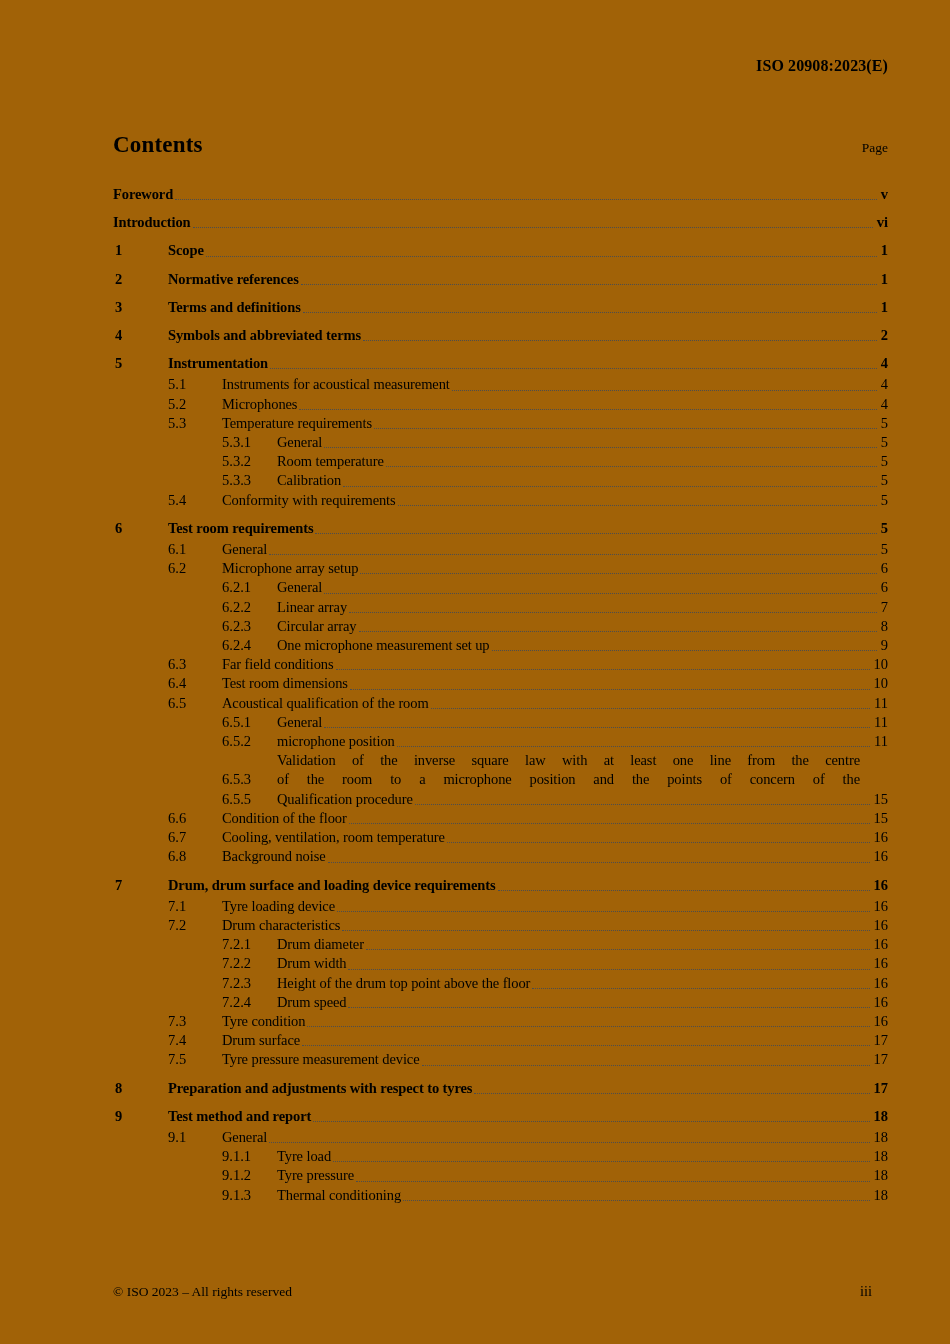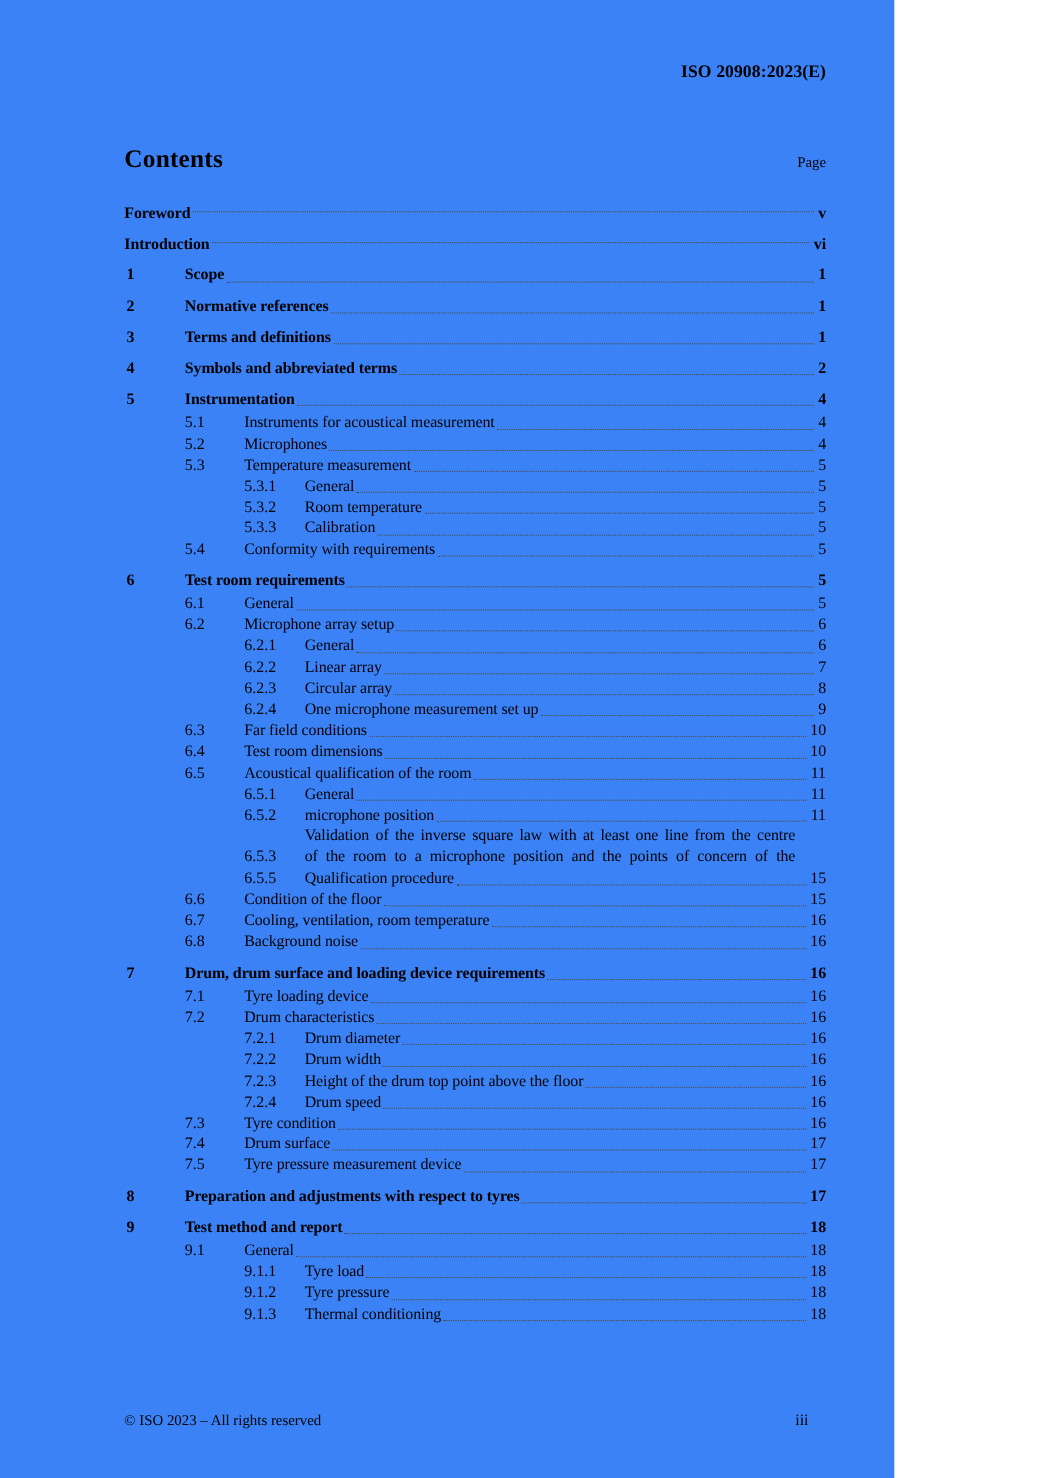--- a/index.html
+++ b/index.html
@@ -4,25 +4,25 @@
 <style>
   html, body { margin: 0; padding: 0; background: #ffffff; }
   body {
     width: 950px; height: 1344px;
     color: #000;
     font-family: "Liberation Serif", "DejaVu Serif", serif;
     -webkit-font-smoothing: antialiased;
   }
   .page {
     position: relative;
-    width: 813px; height: 1344px;
+    width: 950px; height: 1344px;
     box-sizing: border-box;
     padding: 56px 62px 0 113px;
     overflow: hidden;
-    background: #3b82f6;
+    background: #a16207;
   }
   .doc-ref {
     text-align: right;
     font-weight: bold;
     font-size: 16px;
     line-height: 20px;
     letter-spacing: 0.1px;
   }
   .contents-row {
     display: flex;
@@ -40,21 +40,21 @@
   .page-col-label { font-size: 13.5px; }
 
   .toc { font-size: 14.5px; }
   .entry {
     display: flex;
     align-items: flex-end;
     line-height: 19.2px;
   }
   .entry.major { font-weight: bold; margin-top: 9px; margin-bottom: 2px; }
   .entry .num { flex: none; }
-  .lvl0 { padding-left: 0; align-items: center; }
+  .lvl0 { padding-left: 0; }
   .lvl1 { padding-left: 2px; }
   .lvl1 .num { width: 53px; }
   .lvl2 { padding-left: 55px; }
   .lvl2 .num { width: 54px; }
   .lvl3 { padding-left: 109px; }
   .lvl3 .num { width: 55px; }
   .entry .title { white-space: nowrap; letter-spacing: -0.1px; }
   .entry .dots {
     flex: 1 1 auto;
     min-width: 10px;
@@ -142,21 +142,21 @@
         <span class="pg">4</span>
       </div>
       <div class="entry lvl2">
         <span class="num">5.2</span>
         <span class="title">Microphones</span>
         <span class="dots"></span>
         <span class="pg">4</span>
       </div>
       <div class="entry lvl2">
         <span class="num">5.3</span>
-        <span class="title">Temperature measurement</span>
+        <span class="title">Temperature requirements</span>
         <span class="dots"></span>
         <span class="pg">5</span>
       </div>
       <div class="entry lvl3">
         <span class="num">5.3.1</span>
         <span class="title">General</span>
         <span class="dots"></span>
         <span class="pg">5</span>
       </div>
       <div class="entry lvl3">

